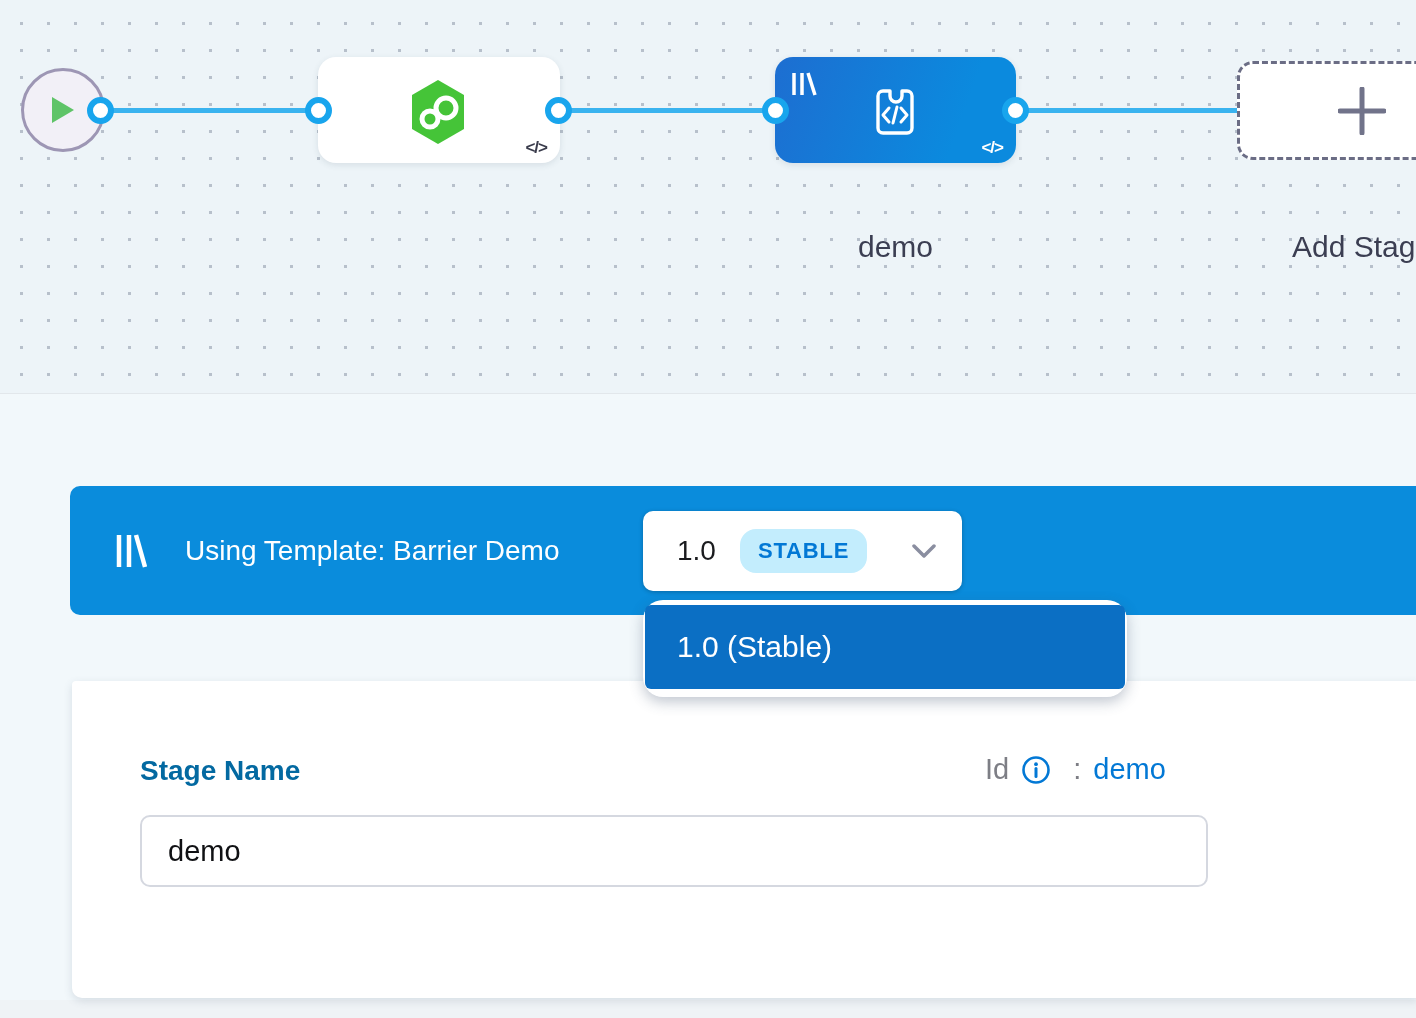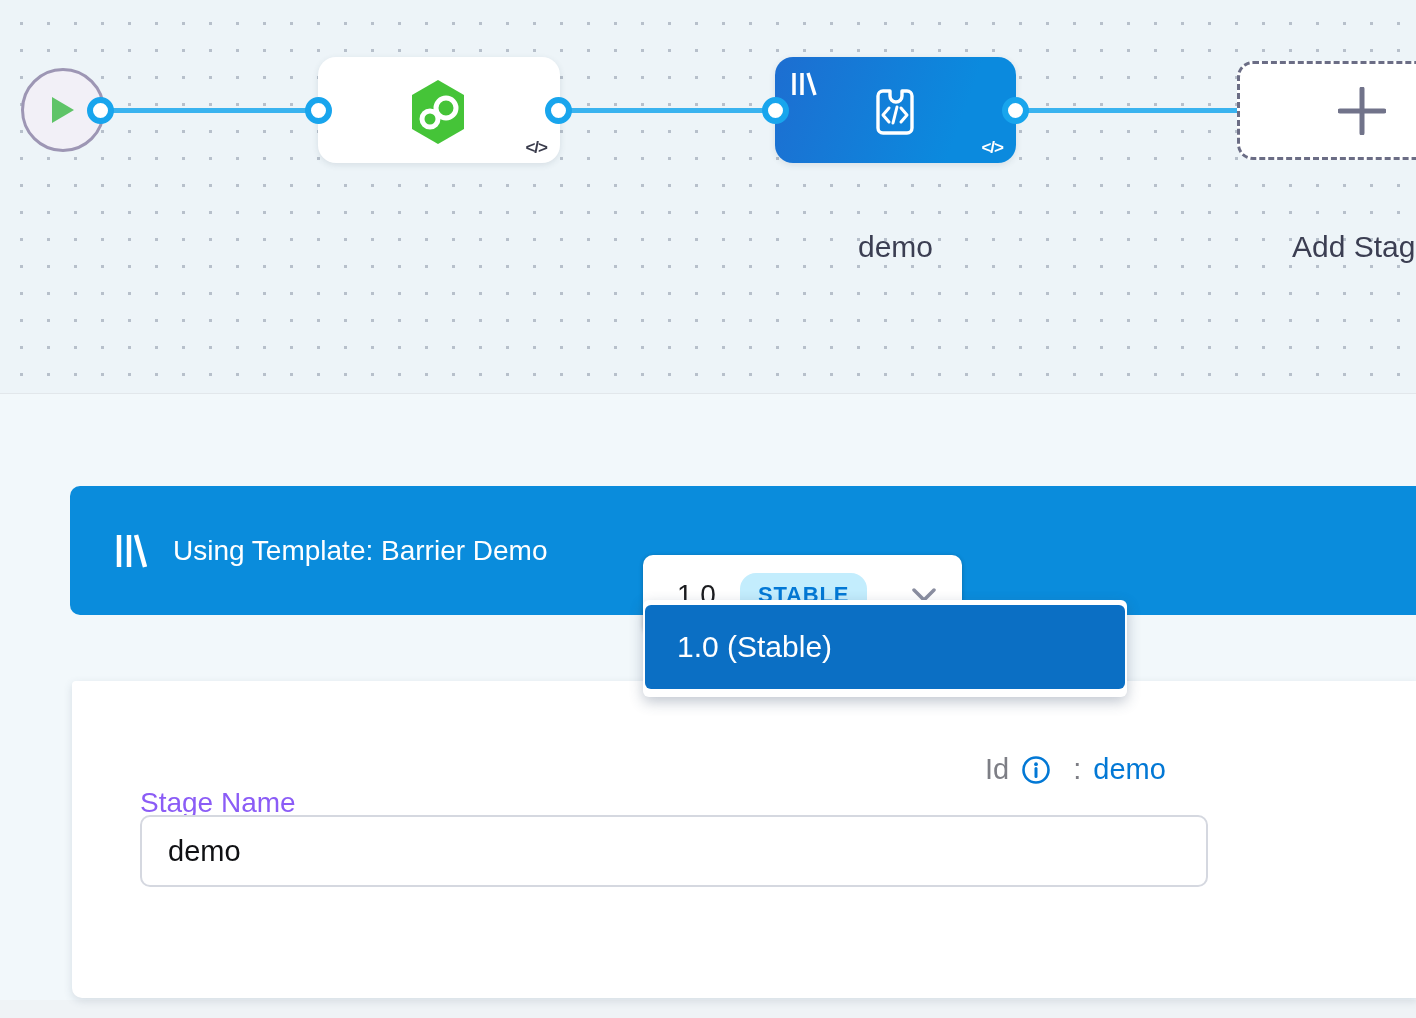--- a/index.html
+++ b/index.html
@@ -52,56 +52,56 @@
   .label-k8s { left:318px; width:242px; }
   .label-demo { left:775px; width:241px; }
   .label-add { left:1237px; width:250px; color:#3b3e52; }
 
   
   .banner {
     position:absolute; left:70px; top:486px; width:1346px; height:129px;
     background:#0a8cdc; border-radius:10px 0 0 10px;
     display:flex; align-items:center; padding-left:45px; color:#ffffff;
   }
-  .banner-text { font-size:28px; font-weight:500; margin-left:26px; }
+  .banner-text { font-size:28px; font-weight:500; margin-left:38px; }
   .version-select {
     position:absolute; left:573px; top:25px; width:319px; height:80px;
     background:#ffffff; border-radius:10px; box-shadow:0 1px 4px rgba(0,0,0,0.25);
-    display:flex; align-items:center; padding:0 26px 0 34px;margin-top:44px;
+    display:flex; align-items:center; padding:0 26px 0 34px;
   }
   .version-num { font-size:28px; color:#1a1b1e; font-weight:500; }
   .stable-badge {
     margin-left:24px; background:#c3edfd; color:#0278d5;
     font-size:22px; font-weight:700; letter-spacing:0.8px;
     padding:9px 18px; border-radius:16px;
   }
   .chev { margin-left:auto; }
 
   
   .dropdown {
     position:absolute; left:643px; top:600px; width:484px; height:97px;
-    background:#ffffff; border-radius:6px; z-index:6;
+    background:#ffffff; border-radius:20px; z-index:6;
     box-shadow:0 5px 14px rgba(50,70,100,0.30);
     padding:5px 2px 8px 2px;
   }
   .dropdown-item {
     width:100%; height:100%; background:#0b6fc4; border-radius:6px;
     display:flex; align-items:center; padding-left:32px;
     color:#ffffff; font-size:30px;
   }
 
   
   .panel {
     position:absolute; left:72px; top:681px; width:1346px; height:317px;
     background:#ffffff; border-radius:4px 0 0 10px;
     box-shadow:0 3px 9px rgba(70,90,110,0.16); z-index:2;
   }
   .stage-name-label {
     position:absolute; left:68px; top:74px;
-    font-size:28px; font-weight:400; color:#8b5cf6;margin-top:32px;
+    font-size:28px; font-weight:700; color:#0369a1;
   }
   .id-row {
     position:absolute; left:913px; top:72px;
     display:flex; align-items:center; gap:12px; font-size:29px;
   }
   .id-label, .id-sep { color:#7d7e85; }
   .id-sep { margin-left:10px; }
   .id-value { color:#0278d5; }
   .stage-name-input {
     position:absolute; left:68px; top:134px; width:1068px; height:72px;

